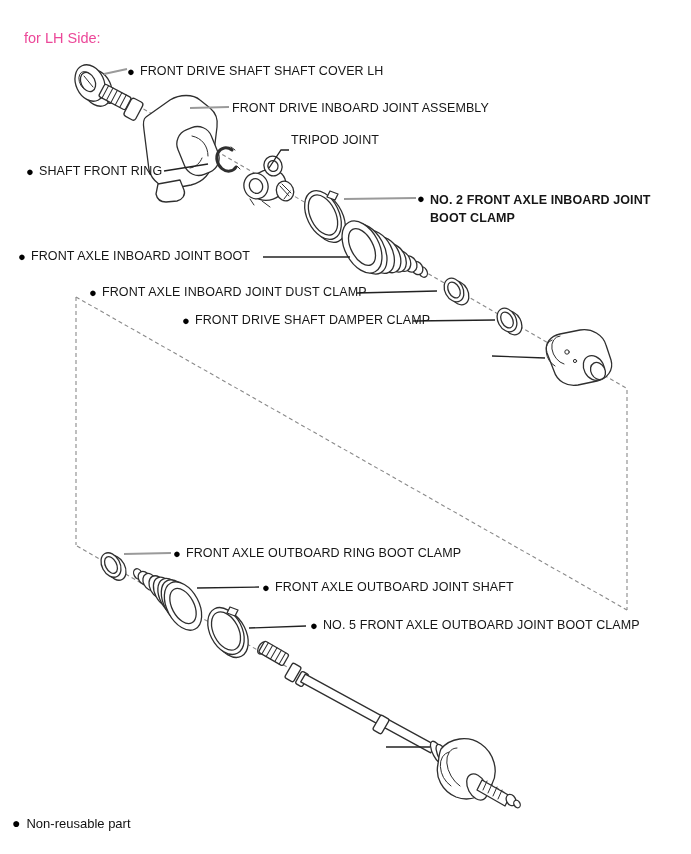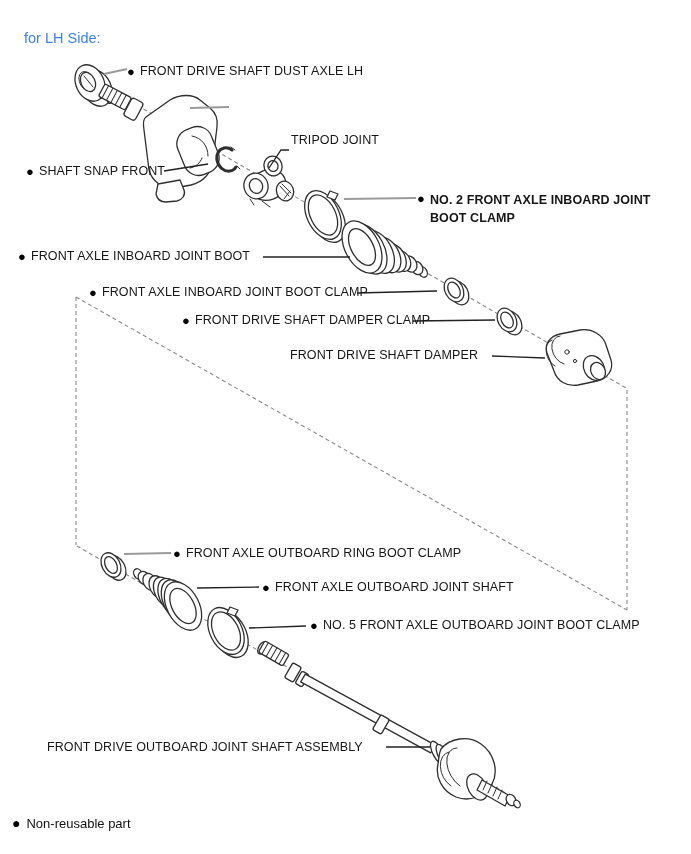--- a/index.html
+++ b/index.html
@@ -11,21 +11,21 @@
   .lbl{
     position:absolute;display:flex;align-items:flex-start;gap:5px;
     font-size:12.5px;line-height:15px;letter-spacing:0.1px;color:#161616;
     white-space:nowrap;
   }
   .lbl .bullet{
     font-size:13px;line-height:15px;color:#000;flex:0 0 auto;
   }
   .lbl.wrap{white-space:normal;}
   .lbl.wrap .txt{width:240px;line-height:18px;font-weight:bold;}
-  #page-title{position:absolute;left:24px;top:30px;font-size:14.5px;color:#3b82f6;}
+  #page-title{position:absolute;left:24px;top:30px;font-size:14.5px;color:#ec4899;}
   #legend{position:absolute;left:12px;top:815px;display:flex;align-items:center;gap:6px;
           font-size:13px;color:#111;}
   #legend .bullet{font-size:14px;color:#000;}
   .part{fill:#ffffff;stroke:#2f2f2f;stroke-width:1.3;stroke-linejoin:round;stroke-linecap:round;}
   .thin{fill:none;stroke:#2f2f2f;stroke-width:1;stroke-linecap:round;}
   .leader-g{stroke:#9a9a9a;stroke-width:2;fill:none;}
   .leader-b{stroke:#222;stroke-width:1.3;fill:none;}
   .dash{stroke:#8a8a8a;stroke-width:1.1;fill:none;stroke-dasharray:4 3;}
 </style>
 </head>
@@ -201,74 +201,71 @@
       <line class="leader-b" x1="197" y1="588" x2="259" y2="587"></line>
       <line class="leader-b" x1="249" y1="628" x2="306" y2="626"></line>
       <line class="leader-b" x1="386" y1="747" x2="430" y2="747"></line>
     </g>
   </svg>
 
   <div id="page-title">for LH Side:</div>
 
   <div class="lbl" style="left:127px;top:64px">
     <span class="bullet">●</span>
-    <span class="txt">FRONT DRIVE SHAFT DUST AXLE LH</span>
-  </div>
-
+    <span class="txt">FRONT DRIVE SHAFT SHAFT COVER LH</span>
+  </div>
+
+  <div class="lbl" style="left:232px;top:101px">
+    <span class="txt">FRONT DRIVE INBOARD JOINT ASSEMBLY</span>
+  </div>
 
   <div class="lbl" style="left:291px;top:133px">
     <span class="txt">TRIPOD JOINT</span>
   </div>
 
   <div class="lbl" style="left:26px;top:164px">
     <span class="bullet">●</span>
-    <span class="txt">SHAFT SNAP FRONT</span>
+    <span class="txt">SHAFT FRONT RING</span>
   </div>
 
   <div class="lbl wrap" style="left:417px;top:191px">
     <span class="bullet">●</span>
     <span class="txt">NO. 2 FRONT AXLE INBOARD JOINT BOOT CLAMP</span>
   </div>
 
   <div class="lbl" style="left:18px;top:249px">
     <span class="bullet">●</span>
     <span class="txt">FRONT AXLE INBOARD JOINT BOOT</span>
   </div>
 
   <div class="lbl" style="left:89px;top:285px">
     <span class="bullet">●</span>
-    <span class="txt">FRONT AXLE INBOARD JOINT BOOT CLAMP</span>
+    <span class="txt">FRONT AXLE INBOARD JOINT DUST CLAMP</span>
   </div>
 
   <div class="lbl" style="left:182px;top:313px">
     <span class="bullet">●</span>
     <span class="txt">FRONT DRIVE SHAFT DAMPER CLAMP</span>
   </div>
 
-  <div class="lbl" style="left:290px;top:348px">
-    <span class="txt">FRONT DRIVE SHAFT DAMPER</span>
-  </div>
 
   <div class="lbl" style="left:173px;top:546px">
     <span class="bullet">●</span>
     <span class="txt">FRONT AXLE OUTBOARD RING BOOT CLAMP</span>
   </div>
 
   <div class="lbl" style="left:262px;top:580px">
     <span class="bullet">●</span>
     <span class="txt">FRONT AXLE OUTBOARD JOINT SHAFT</span>
   </div>
 
   <div class="lbl" style="left:310px;top:618px">
     <span class="bullet">●</span>
     <span class="txt">NO. 5 FRONT AXLE OUTBOARD JOINT BOOT CLAMP</span>
   </div>
 
-  <div class="lbl" style="left:47px;top:740px">
-    <span class="txt">FRONT DRIVE OUTBOARD JOINT SHAFT ASSEMBLY</span>
-  </div>
 
   <div id="legend">
     <span class="bullet">●</span>
     <span>Non-reusable part</span>
   </div>
 
 </div>
 
 </body></html>

